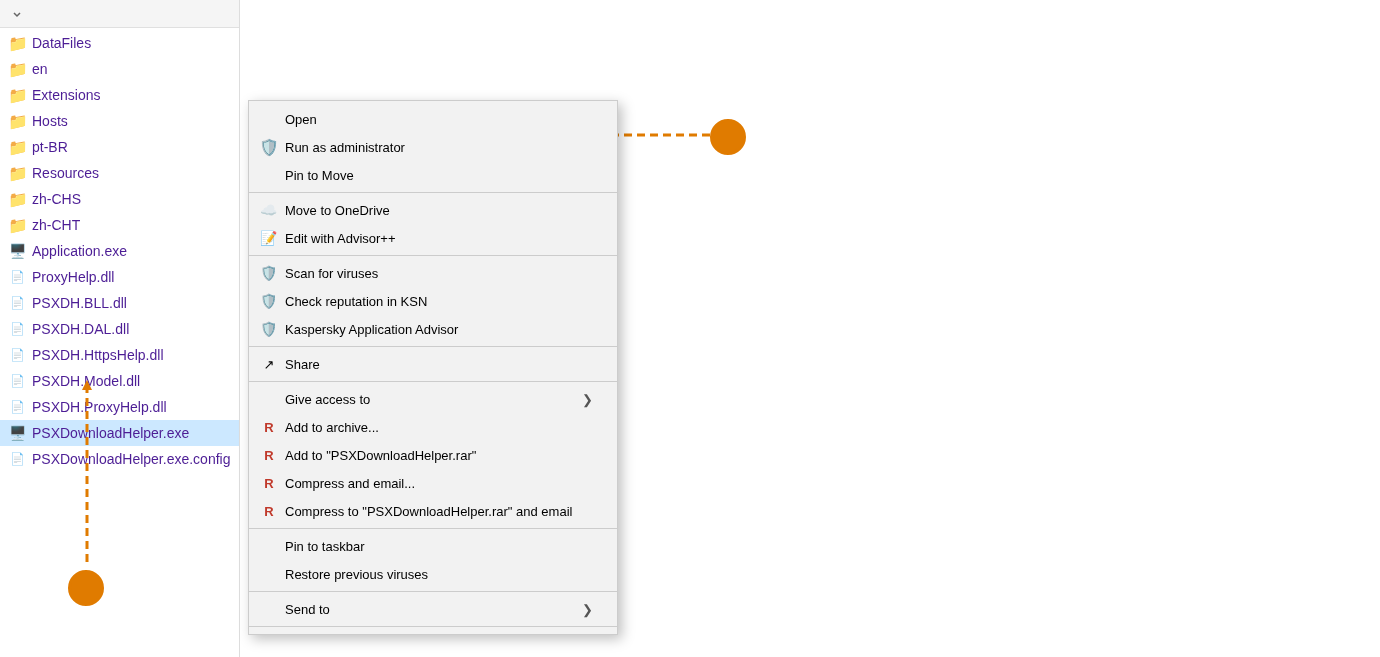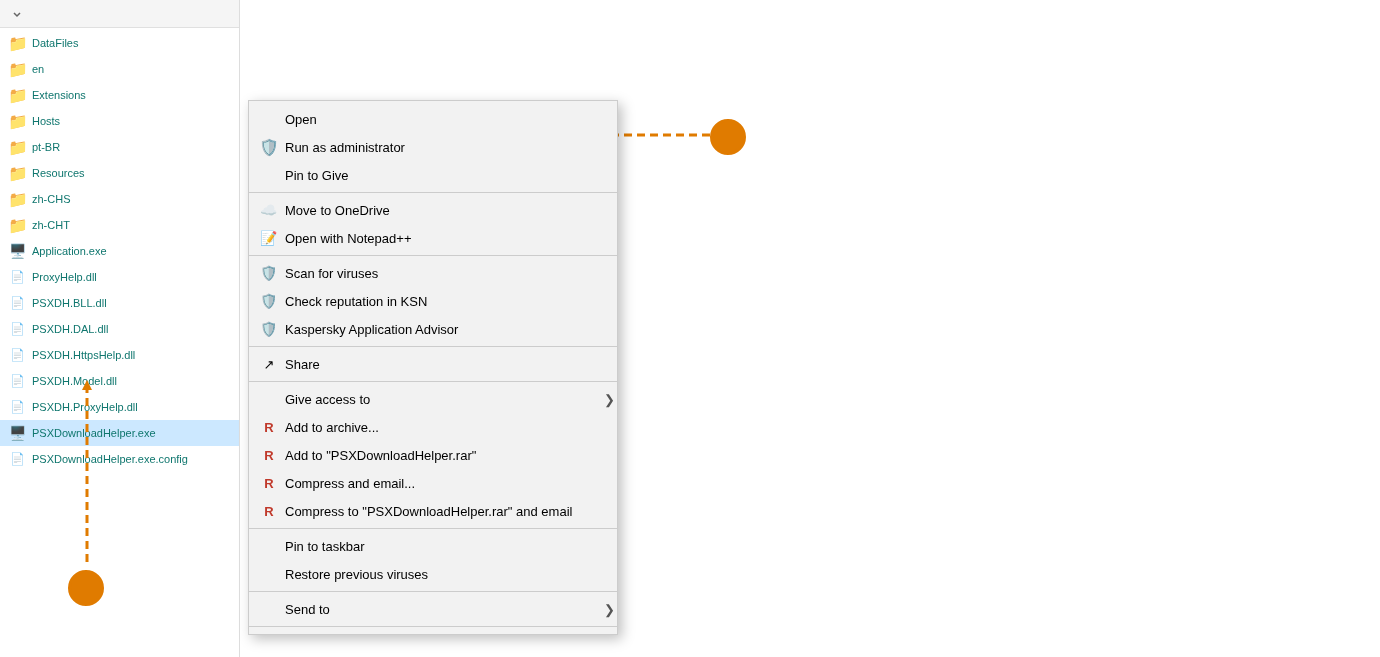--- a/index.html
+++ b/index.html
@@ -44,40 +44,40 @@
       padding: 0 8px;
       cursor: default;
       white-space: nowrap;
     }
     .file-item.selected { background: #cce8ff; }
     .file-icon { width: 20px; height: 20px; margin-right: 4px; display: inline-flex; align-items: center; justify-content: center; flex-shrink: 0; }
     .folder-icon { color: #ffc107; font-size: 16px; }
     .exe-icon { font-size: 14px; }
     .dll-icon { font-size: 12px; }
     .config-icon { font-size: 12px; }
-    .file-name { font-size: 11px; color: #0f766e; }
+    .file-name { font-size: 14px; color: #4c1d95; }
 
     
     .context-menu {
       position: absolute;
       top: 100px;
       left: 248px;
       width: 370px;
       background: #f2f2f2;
       border: 1px solid #ccc;
       box-shadow: 4px 4px 12px rgba(0,0,0,0.25);
       z-index: 100;
       padding: 4px 0;
     }
 
     .ctx-item {
       display: flex;
       align-items: center;
       height: 28px;
-      padding: 0 2px 0 36px;
+      padding: 0 24px 0 36px;
       cursor: pointer;
       position: relative;
       font-size: 13px;
       color: #000;
     }
     .ctx-item .icon-slot {
       position: absolute;
       left: 10px;
       width: 20px;
       height: 20px;
@@ -210,34 +210,34 @@
       <span>Open</span>
     </div>
     <div class="ctx-item">
       <span class="icon-slot">
         <span style="font-size:16px;">🛡️</span>
       </span>
       <span>Run as administrator</span>
     </div>
     <div class="ctx-item">
       <span class="icon-slot"></span>
-      <span>Pin to Give</span>
+      <span>Pin to Move</span>
     </div>
     <div class="ctx-separator"></div>
     <div class="ctx-item">
       <span class="icon-slot">
         <span style="font-size:14px;color:#0078d4;">☁️</span>
       </span>
       <span>Move to OneDrive</span>
     </div>
     <div class="ctx-item">
       <span class="icon-slot">
         <span style="font-size:14px;">📝</span>
       </span>
-      <span>Open with Notepad++</span>
+      <span>Edit with Advisor++</span>
     </div>
     <div class="ctx-separator"></div>
     <div class="ctx-item">
       <span class="icon-slot">
         <span style="font-size:14px;">🛡️</span>
       </span>
       <span>Scan for viruses</span>
     </div>
     <div class="ctx-item">
       <span class="icon-slot">

